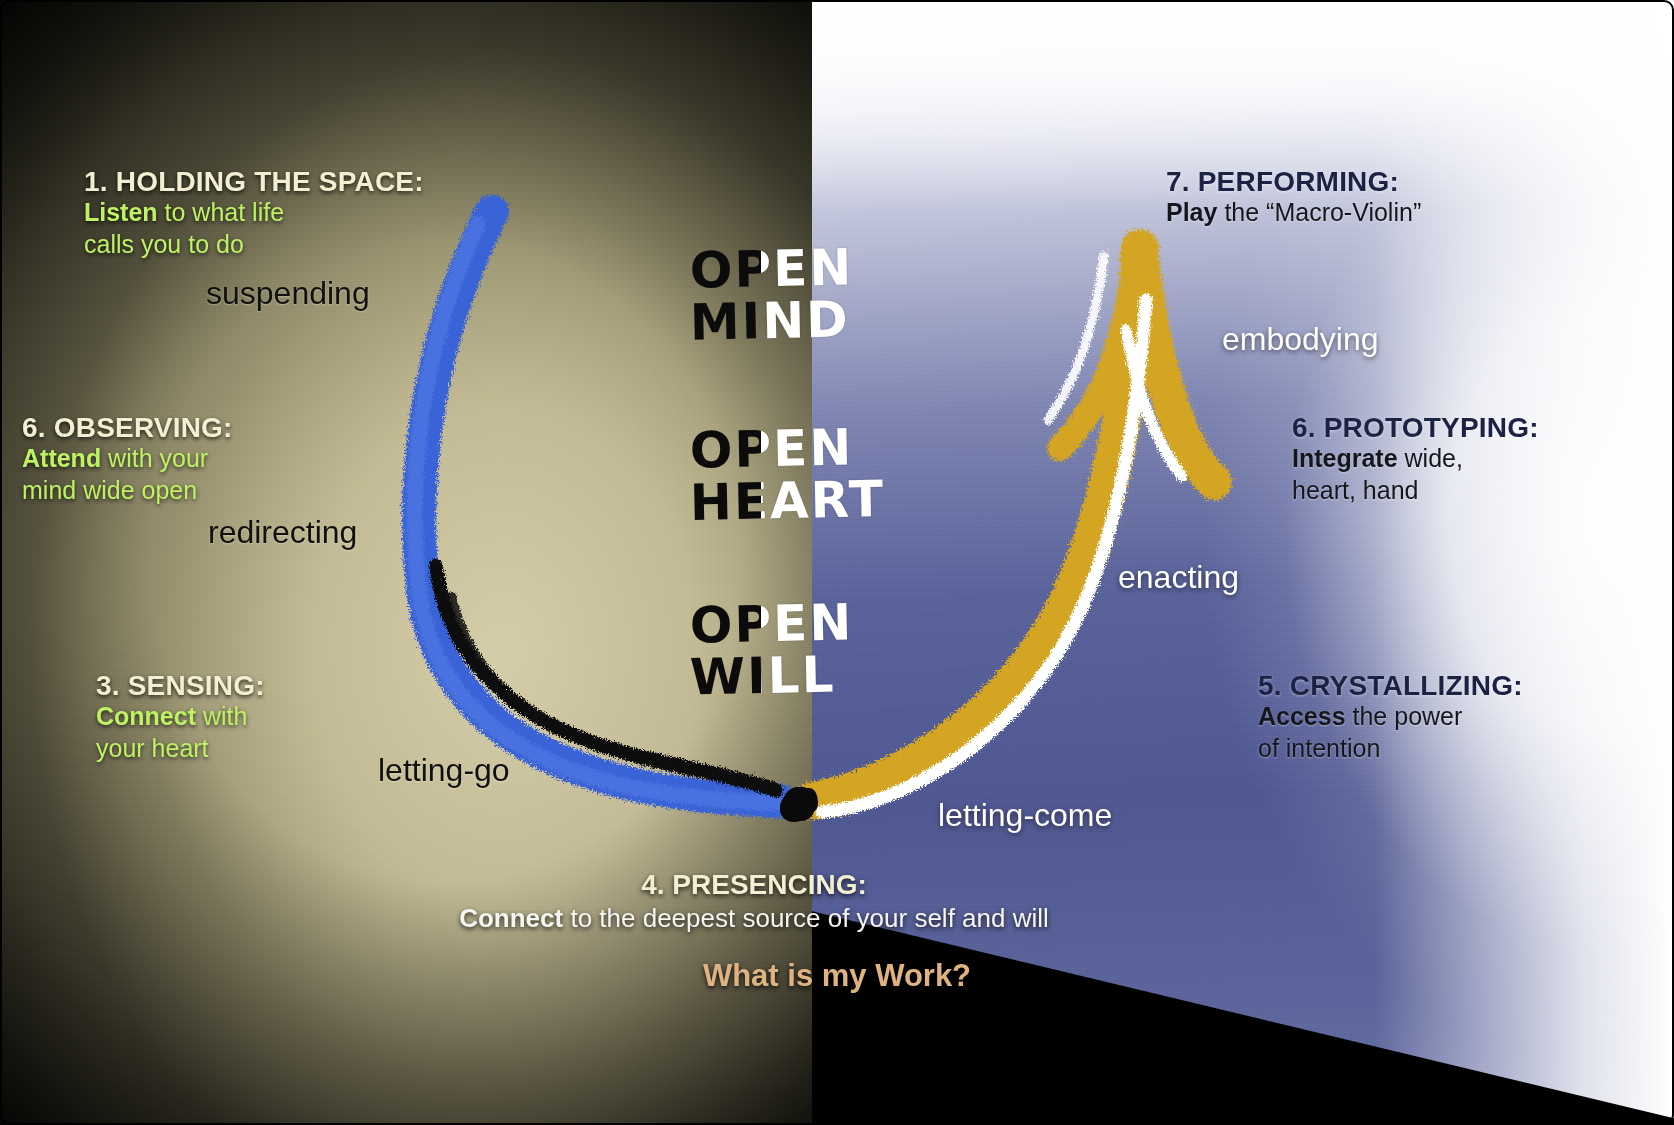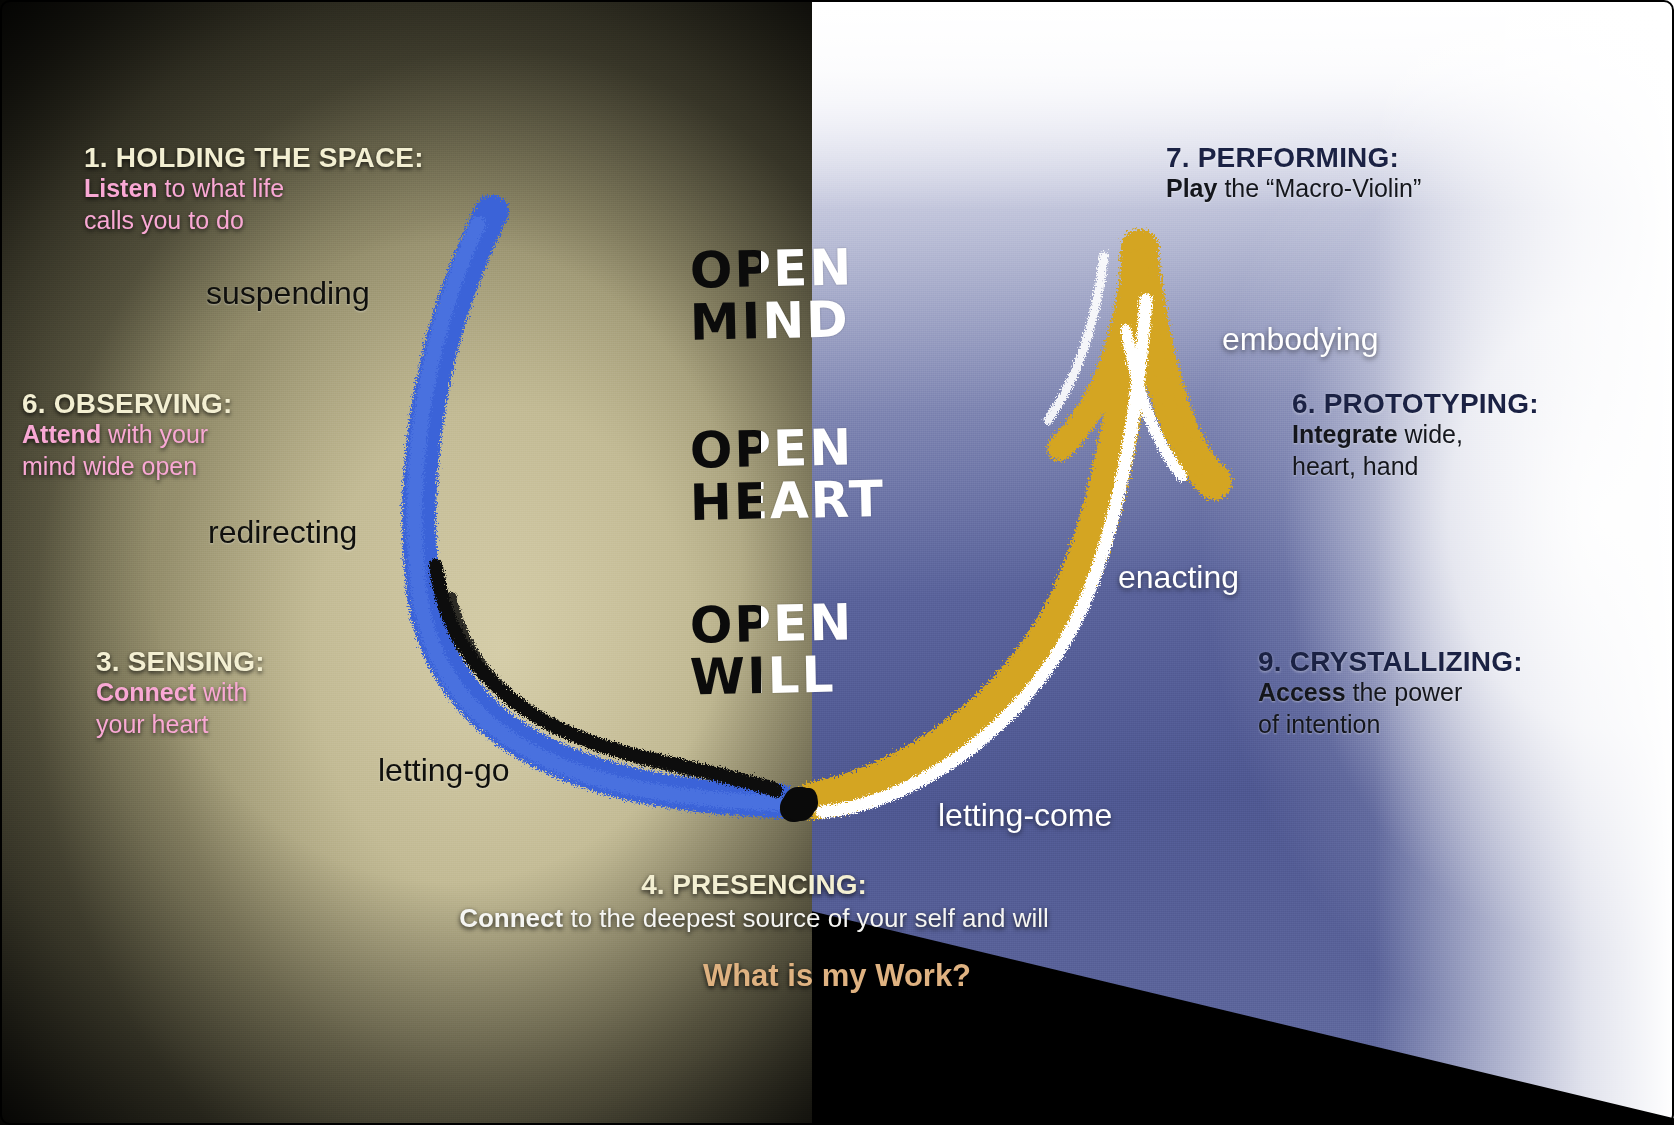--- a/index.html
+++ b/index.html
@@ -48,30 +48,30 @@
   .panel-right .topfade{
     position:absolute;left:0;top:0;right:0;height:210px;
     background:linear-gradient(180deg,#ffffff 0%, rgba(255,255,255,0.82) 34%, rgba(255,255,255,0) 100%);
   }
   .panel-right .rightfade{
     position:absolute;right:0;top:0;bottom:0;width:300px;
     background:linear-gradient(270deg,#ffffff 0%, rgba(255,255,255,0.80) 30%, rgba(255,255,255,0) 100%);
   }
 
   
-  .tblock{position:absolute;}
+  .tblock{position:absolute;margin-top:24px;}
   .tblock .hd{
     font-size:28px;font-weight:bold;letter-spacing:0.2px;line-height:1.12;
     white-space:nowrap;
   }
   .tblock .ln{font-size:25px;line-height:1.26;white-space:nowrap;}
   .tblock .ln b{font-weight:bold;}
 
   .light .hd{color:#f3efd2;text-shadow:0 2px 4px rgba(0,0,0,0.75);}
-  .light .ln{color:#f9a8d4;text-shadow:0 2px 4px rgba(0,0,0,0.72);}
+  .light .ln{color:#bef264;text-shadow:0 2px 4px rgba(0,0,0,0.72);}
 
   .dark .hd{color:#1b2244;text-shadow:0 1px 3px rgba(255,255,255,0.45);}
   .dark .ln{color:#14161c;text-shadow:0 1px 2px rgba(255,255,255,0.40);}
 
   
   .gerund{position:absolute;font-size:32px;font-weight:normal;white-space:nowrap;}
   .gerund.on-dark{color:#ffffff;text-shadow:0 2px 5px rgba(0,0,0,0.55);margin-top:45px;}
   .gerund.on-light{color:#10100d;text-shadow:0 1px 2px rgba(255,255,255,0.35);}
 
   
@@ -238,21 +238,21 @@
 
   <div class="tblock dark" style="left:1292px;top:388px">
     <div class="hd">6. PROTOTYPING:</div>
     <div class="ln">
       <b>Integrate</b><span> wide,</span>
     </div>
     <div class="ln">heart, hand</div>
   </div>
 
   <div class="tblock dark" style="left:1258px;top:646px">
-    <div class="hd">9. CRYSTALLIZING:</div>
+    <div class="hd">5. CRYSTALLIZING:</div>
     <div class="ln">
       <b>Access</b><span> the power</span>
     </div>
     <div class="ln">of intention</div>
   </div>
 
   <div class="gerund on-dark" style="left:1222px;top:276px">embodying</div>
   <div class="gerund on-dark" style="left:1118px;top:514px">enacting</div>
   <div class="gerund on-dark" style="left:938px;top:752px">letting-come</div>
 

